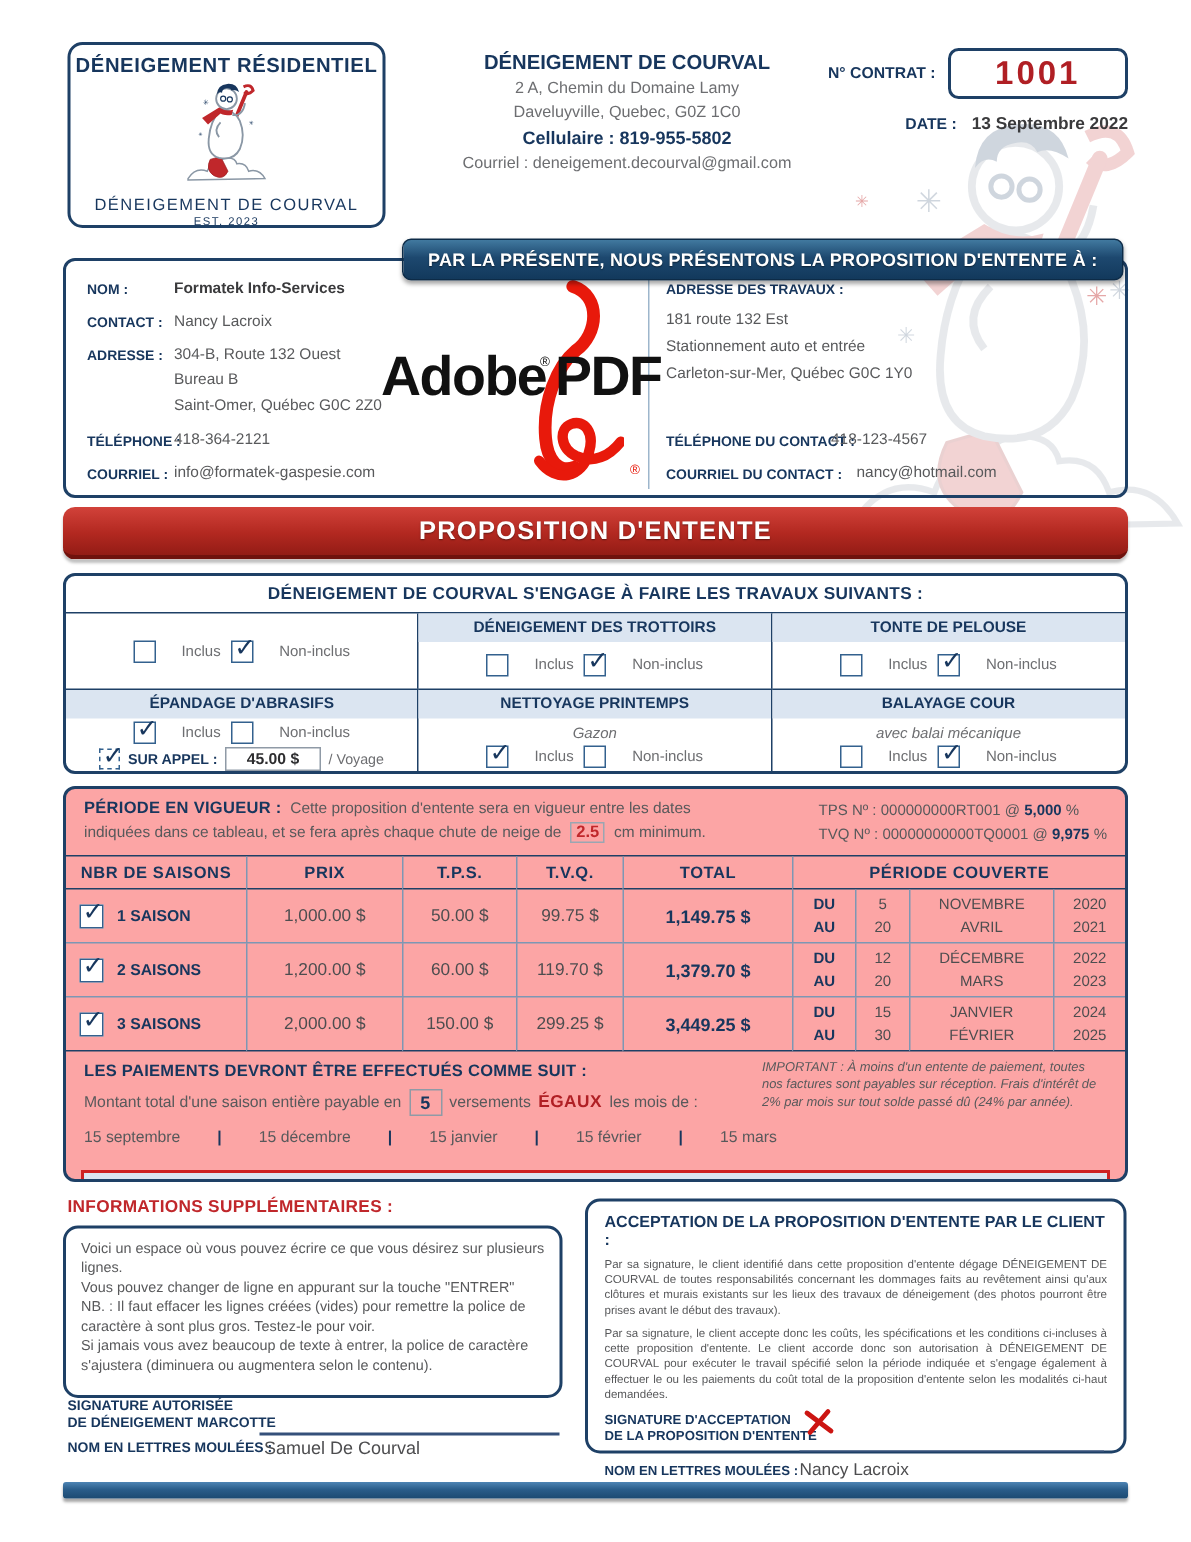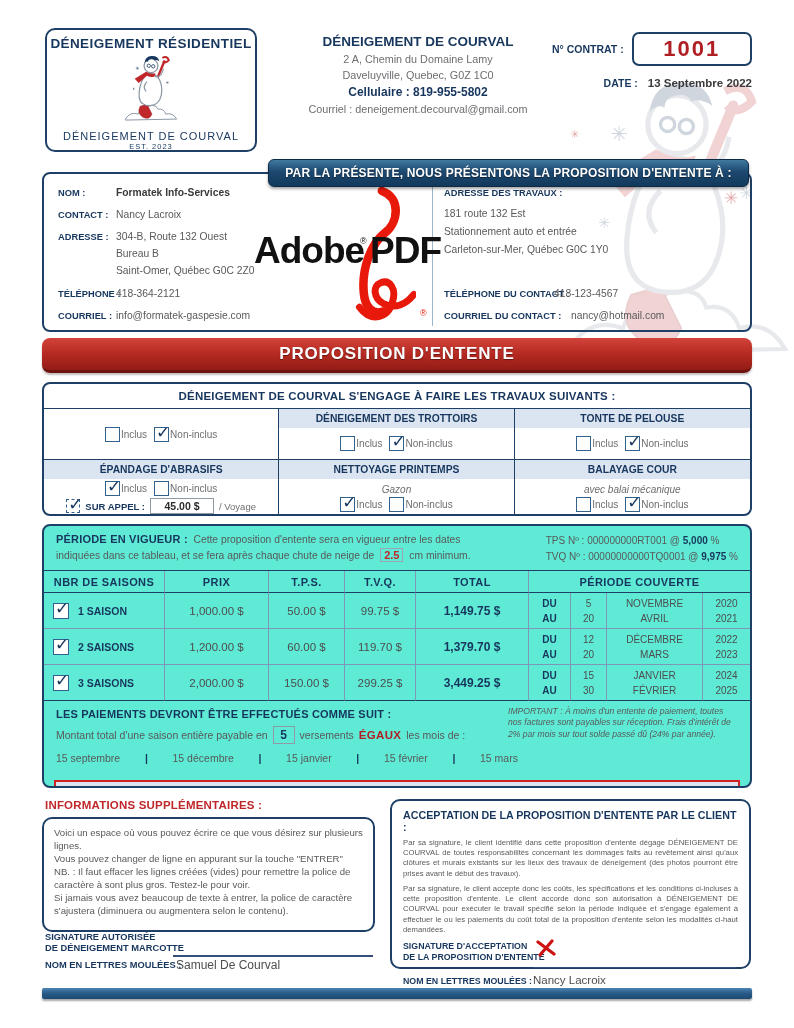--- a/index.html
+++ b/index.html
@@ -55,33 +55,33 @@
   
   .svc-box { left:42px; top:382px; width:710px; height:134px; border:2px solid #1e4066; border-radius:8px; background:#fff; z-index:2; overflow:hidden; }
   .svc-title { height:25px; line-height:25px; text-align:center; font-size:11.5px; font-weight:bold; color:#17365d; border-bottom:1.5px solid #1e4066; letter-spacing:.2px; }
   .svc-grid { display:grid; grid-template-columns:1fr 1fr 1fr; }
   .svc-cell { display:flex; flex-direction:column; min-height:50px; }
   .svc-cell.c1,.svc-cell.c2 { border-right:1.5px solid #1e4066; }
   .svc-cell.r2 { border-top:1.5px solid #1e4066; min-height:56px; }
   .svc-head { height:19px; line-height:19px; background:#dbe5f1; text-align:center; font-size:10.3px; font-weight:bold; color:#17365d; }
   .svc-body { flex:1; display:flex; flex-direction:column; align-items:center; justify-content:center; gap:2px; padding:2px 0; }
   .chk-line { display:flex; align-items:center; gap:7px; }
-  .chk-pair { display:flex; align-items:center; gap:1px;justify-content:space-between; }
+  .chk-pair { display:flex; align-items:center; gap:17px;justify-content:space-between; }
   .chk-label { font-size:10px; color:#6d6e71; }
   .cb { display:inline-block; width:15px; height:15px; border:1.6px solid #33618e; background:#fff; position:relative; flex:none; }
   .cb.checked::after { content:"✓"; position:absolute; left:1px; top:-6px; font-size:17px; font-weight:bold; color:#17365d; }
   .cb.dashed { border-style:dashed; width:14px; height:14px; }
   .svc-note { font-size:10px; font-style:italic; color:#6d6e71; }
   .surappel { display:flex; align-items:center; gap:5px; }
   .surappel-label { font-size:9.5px; font-weight:bold; color:#17365d; }
   .price-box { width:64px; height:16px; border:1.5px solid #8f9aa6; background:#fff; text-align:center; font-size:10.5px; font-weight:bold; color:#2d2d2f; line-height:14px; }
   .voyage { font-size:9.5px; color:#6d6e71; }
 
   
-  .per-box { left:42px; top:524px; width:710px; height:264px; border:2px solid #1e4066; border-radius:8px; background:#5eead4; z-index:2; overflow:hidden; }
+  .per-box { left:42px; top:524px; width:710px; height:264px; border:2px solid #1e4066; border-radius:8px; background:#fca5a5; z-index:2; overflow:hidden; }
   .per-intro { position:relative; padding:7px 12px 4px; height:44px; }
   .per-t { font-size:11px; font-weight:bold; color:#17365d; letter-spacing:.2px; }
   .per-txt { font-size:10.3px; color:#58595b; }
   .neige-box { display:inline-block; border:1.5px solid #9aa6b2; padding:0 3px; font-size:11px; font-weight:bold; color:#c0272b; margin:0 3px; }
   .taxes { position:absolute; right:12px; top:7px; text-align:left; font-size:10px; color:#58595b; line-height:1.55; white-space:nowrap; }
   .taxes b { color:#17365d; }
   .per-table { display:grid; grid-template-columns:120px 104px 76px 71px 113px 42px 36px 96px 48px; border-top:1.5px solid #1e4066; }
   .pt-h { height:22px; display:flex; align-items:center; justify-content:center; font-size:11px; font-weight:bold; color:#17365d; letter-spacing:.4px; border-bottom:1.5px solid #1e4066; }
   .pt-h.span { grid-column:6/10; }
   .pt-c { height:36px; display:flex; align-items:center; justify-content:center; font-size:11.5px; color:#4d4d4f; border-bottom:1px solid #7d97b4; }

